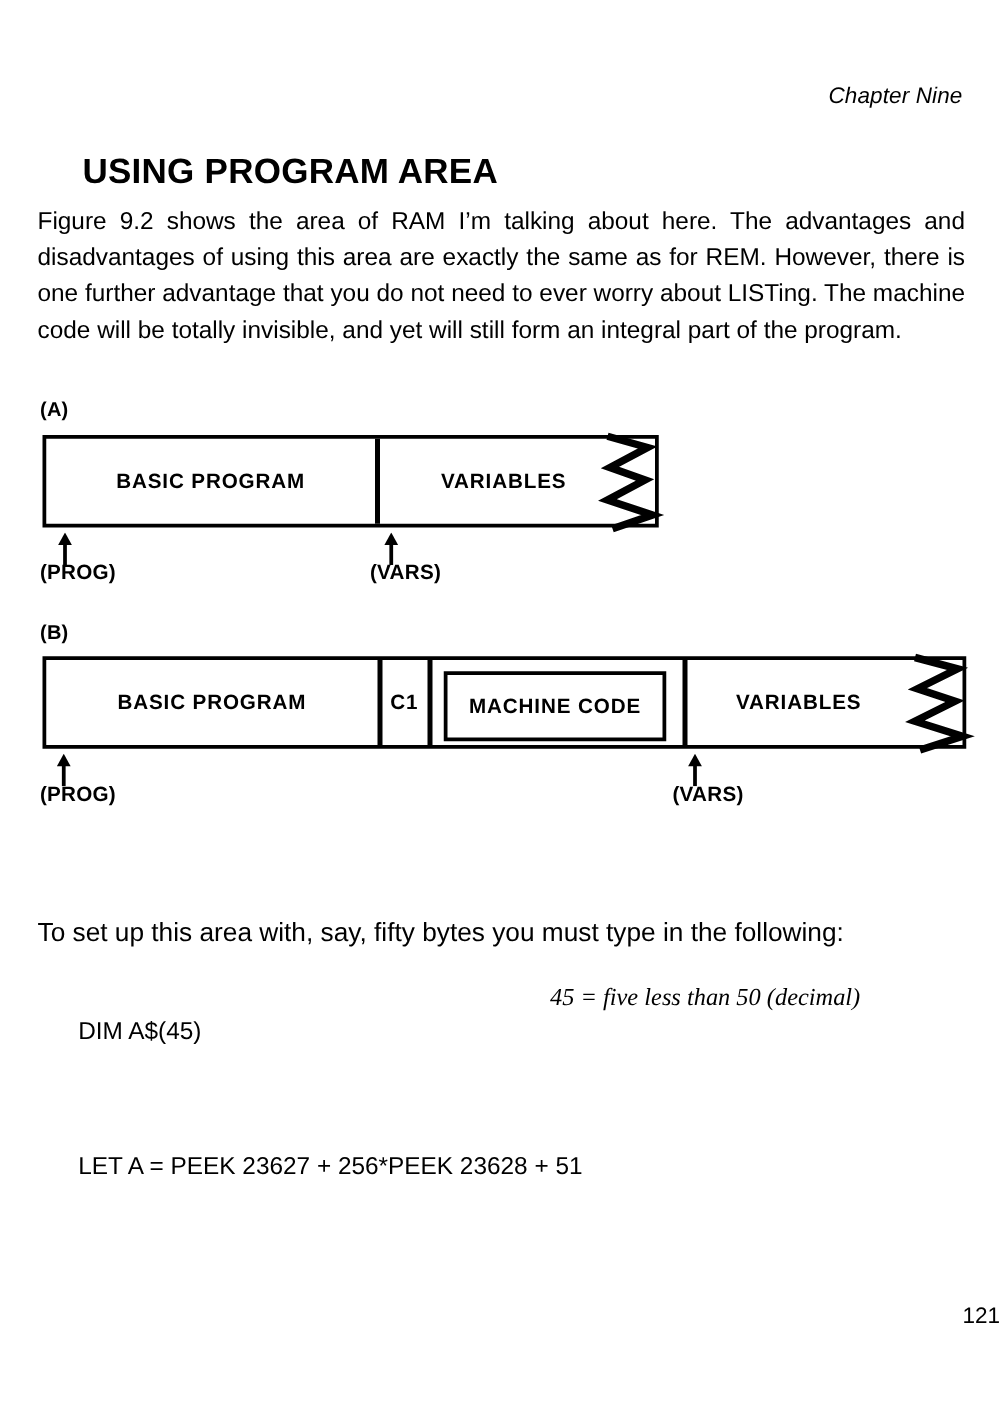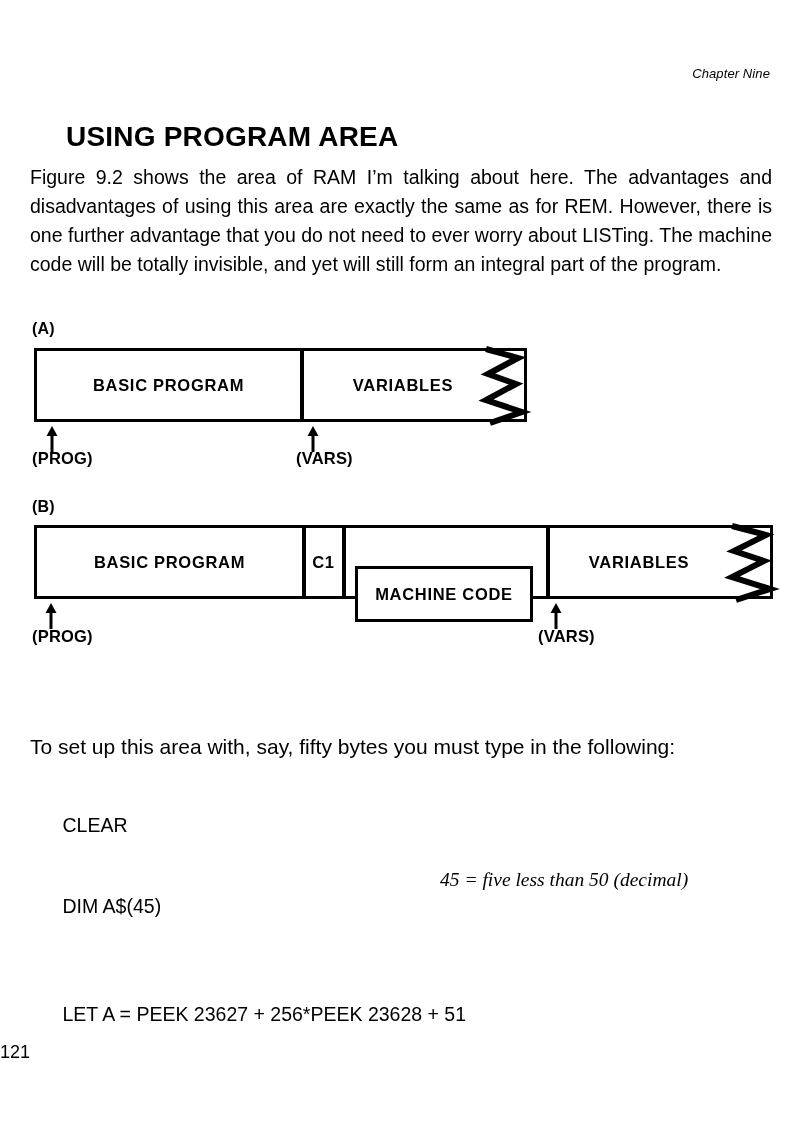--- a/index.html
+++ b/index.html
@@ -19,21 +19,21 @@
   .page {
     position: absolute;
     inset: 0;
   }
 
   
   .chapter-header {
     position: absolute;
     top: 66px;
     right: 30px;
-    font-size: 13px;
+    font-size: 18px;
     font-style: italic;
     font-weight: normal;
     letter-spacing: 0.1px;
   }
 
   .page-title {
     position: absolute;
     top: 102px;
     left: 30px;
     font-size: 28px;
@@ -114,21 +114,20 @@
     position: absolute;
     border: 3.5px solid #000;
     box-sizing: border-box;
     display: flex;
     align-items: center;
     justify-content: center;
     font-size: 16.5px;
     font-weight: bold;
     letter-spacing: 0.7px;
     background: #fff;
-    margin-top: 29px;
   }
 
   .zigzag {
     position: absolute;
     pointer-events: none;
   }
 
   .ptr {
     position: absolute;
   }
@@ -162,21 +161,21 @@
     position: relative;
     white-space: pre;
     font-style: italic;
   }
 
   .page-number {
     position: absolute;
     left: 0;
     right: 0;
     top: 1042px;
-    text-align: left;
+    text-align: right;
     font-size: 18px;
   }
 </style>
 </head>
 <body>
 
 <div class="page">
 
   <div class="chapter-header">Chapter Nine</div>
 
@@ -260,23 +259,20 @@
       </svg>
     </div>
     <div class="ptr-label" style="left:538px; top:627px;">(VARS)</div>
   </div>
 
 
   <div class="para-2">To set up this area with, say, fifty bytes you must type in the following:</div>
 
   <div class="code-block">
 
-    <div class="code-line">
-      <span>CLEAR</span>
-    </div>
 
     <div class="code-line">
       <span>DIM A$(45)</span>
       <span class="note" style="position:absolute; left:410px; top:0;">45 = five less than 50 (decimal)</span>
     </div>
 
     <div class="code-line">
       <span>LET A = PEEK 23627 + 256*PEEK 23628 + 51</span>
     </div>
 

